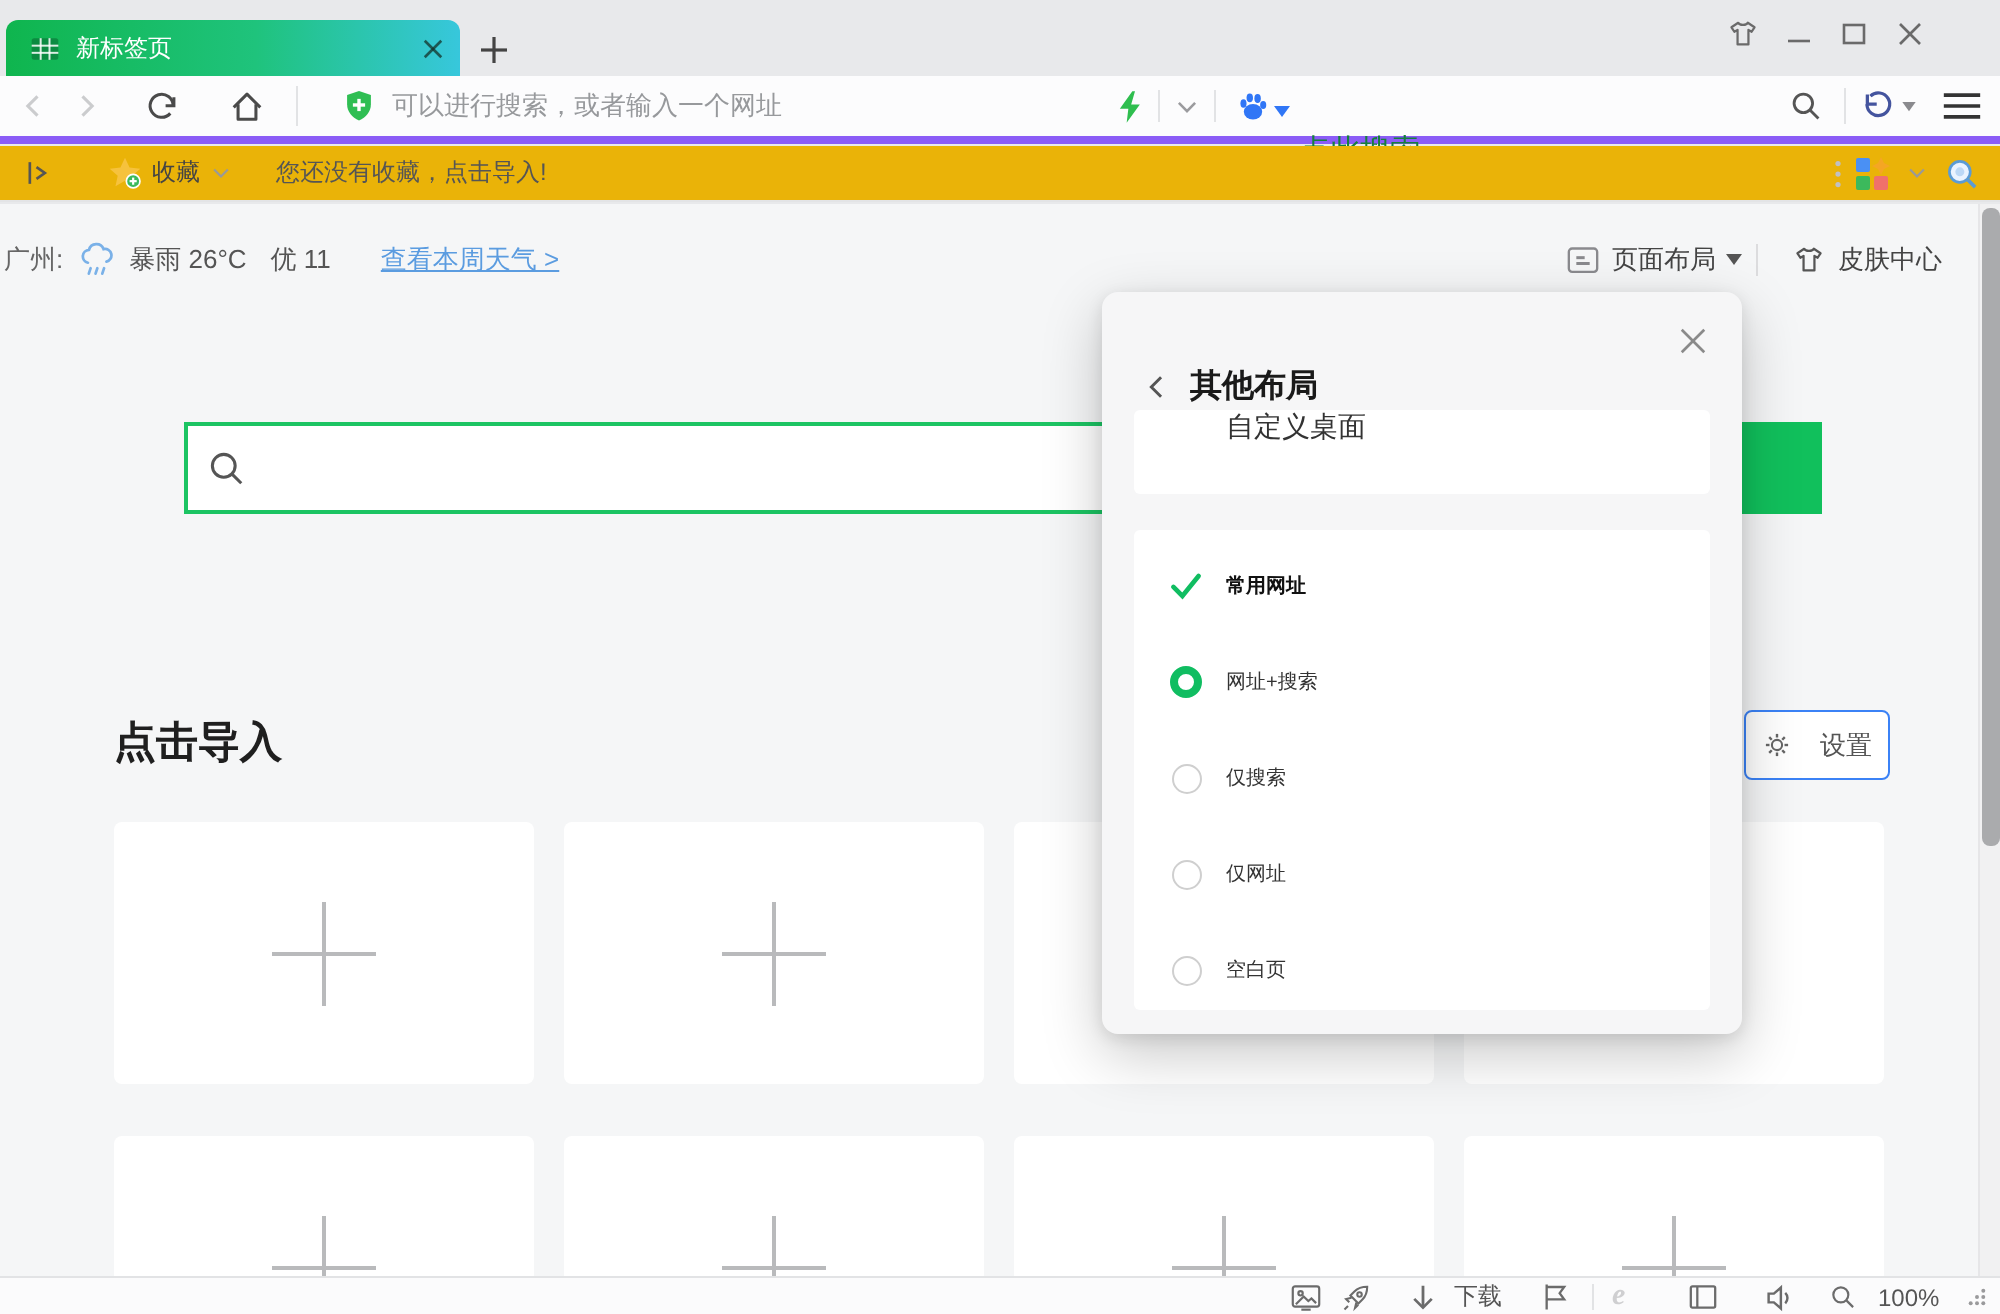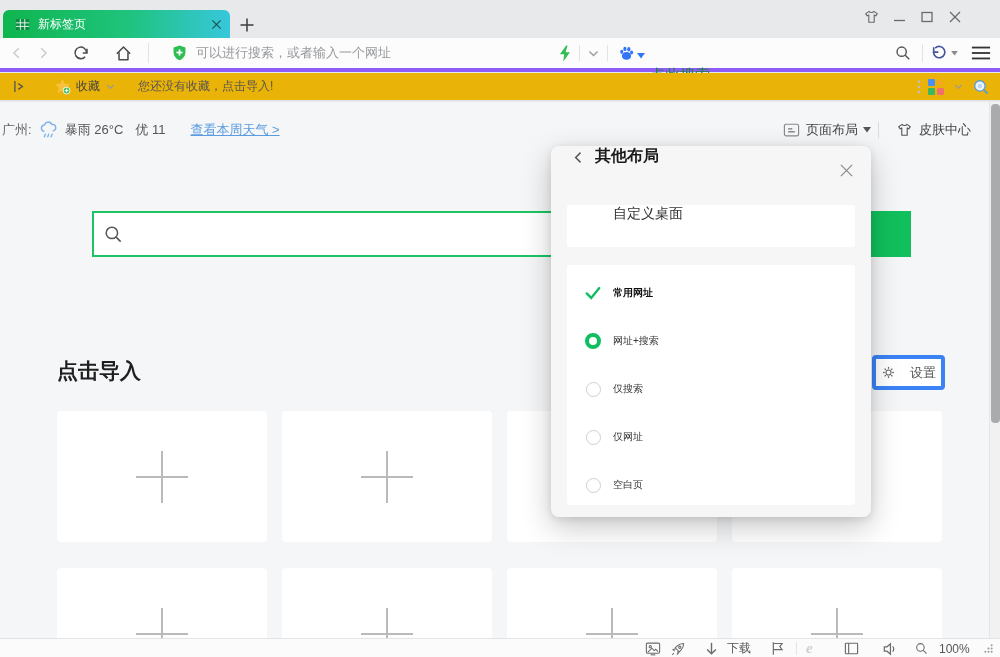--- a/index.html
+++ b/index.html
@@ -48,34 +48,34 @@
   .layout-ctl { position:absolute; left:783px; top:16px; height:24px; display:flex; align-items:center; color:#444; font-size:13px; cursor:pointer; }
   .skin-ctl { position:absolute; left:896px; top:16px; height:24px; display:flex; align-items:center; color:#444; font-size:13px; cursor:pointer; }
   .hsep { position:absolute; left:878px; top:20px; height:16px; width:1px; background:#dcdcde; }
 
   .searchbox { position:absolute; left:92px; top:109px; width:763px; height:46px; background:#fff;
                border:2px solid #1cc463; display:flex; align-items:center; padding-left:10px; }
   .search-btn { position:absolute; left:855px; top:109px; width:56px; height:46px; background:#11c05c; border:none; cursor:pointer; }
 
   .sites-title { position:absolute; left:57px; top:255px; font-size:21px; font-weight:bold; color:#1f1f1f; }
   .settings-btn { position:absolute; left:872px; top:253px; width:73px; height:35px; background:#fff;
-                  border:4px solid #3b82f6; border-radius:4px; display:flex; align-items:center; justify-content:center;
+                  border:1px solid #3b82f6; border-radius:4px; display:flex; align-items:center; justify-content:center;
                   gap:14px; color:#555; font-size:13px; cursor:pointer; }
 
   .card { position:absolute; width:210px; height:131px; background:#fff; border-radius:4px;
           display:flex; align-items:center; justify-content:center; cursor:pointer; }
 
   
   .scroll-track { position:absolute; left:989px; top:0; width:11px; height:536px; background:#f1f1f2; border-left:1px solid #e6e6e8; }
   .scroll-thumb { position:absolute; left:1px; top:2px; width:9px; height:319px; background:#aaabad; border-radius:4px; }
 
   
   .popup { position:absolute; left:551px; top:44px; width:320px; height:371px; background:#f6f6f7;
            border-radius:8px; box-shadow:0 10px 30px rgba(0,0,0,.22), 0 2px 8px rgba(0,0,0,.10); z-index:20; }
-  .popup-header { position:relative; height:58px; display:flex; align-items:flex-start; padding:0 16px; }
+  .popup-header { position:relative; height:58px; display:flex; align-items:flex-end; padding:0 16px; }
   .popup-back { width:22px; height:22px; display:flex; align-items:center; justify-content:center; color:#555; cursor:pointer; }
   .popup-title { font-size:16px; font-weight:bold; color:#1a1a1a; margin-left:6px; }
   .popup-close { position:absolute; right:14px; top:13px; width:22px; height:22px; display:flex; align-items:center; justify-content:center; color:#8a8a8a; cursor:pointer; }
   .popup-row { margin:1px 16px 0; width:288px; height:42px; background:#fff; border-radius:3px;
                display:flex; cursor:pointer; }
   .popup-row span { margin-left:46px; font-size:14px; color:#333; }
   .popup-list { margin:18px 16px 0; width:288px; height:240px; background:#fff; border-radius:3px; padding-top:4px; }
   .opt { height:48px; display:flex; align-items:center; padding-left:17px; cursor:pointer; }
   .opt .ic { width:18px; height:18px; display:flex; align-items:center; justify-content:center; }
   .opt .lbl { margin-left:11px; font-size:10px; color:#333; }

